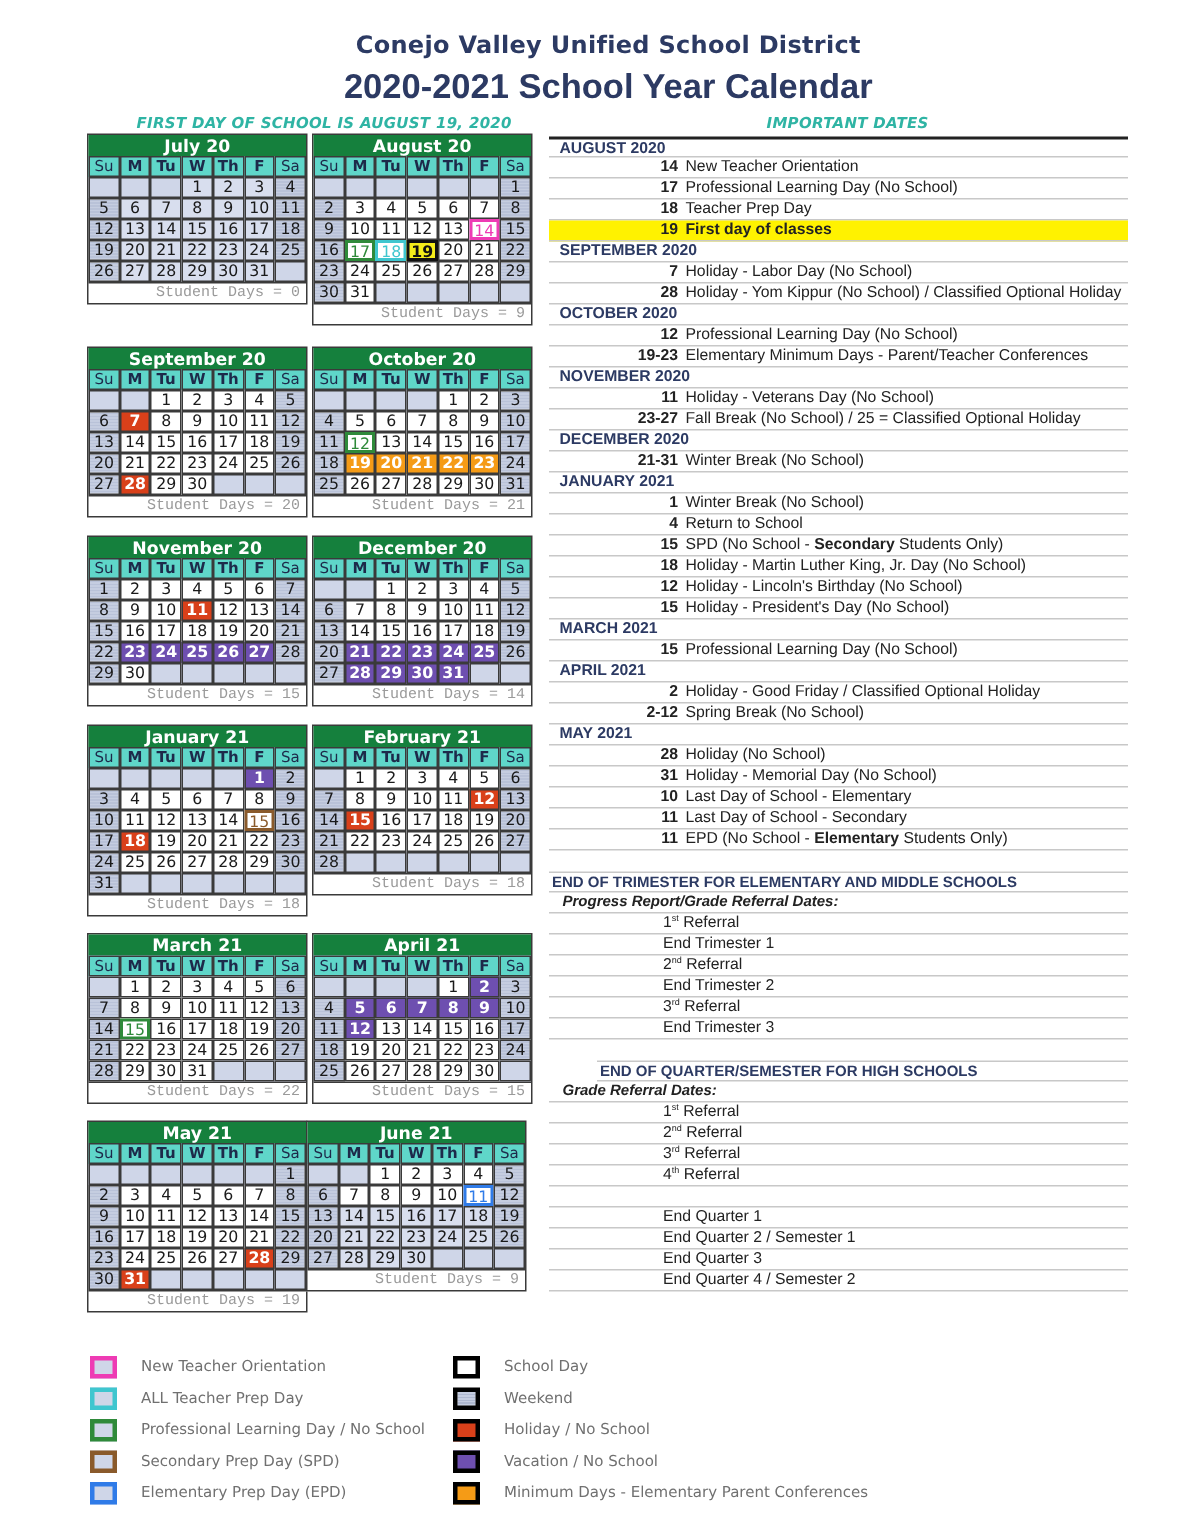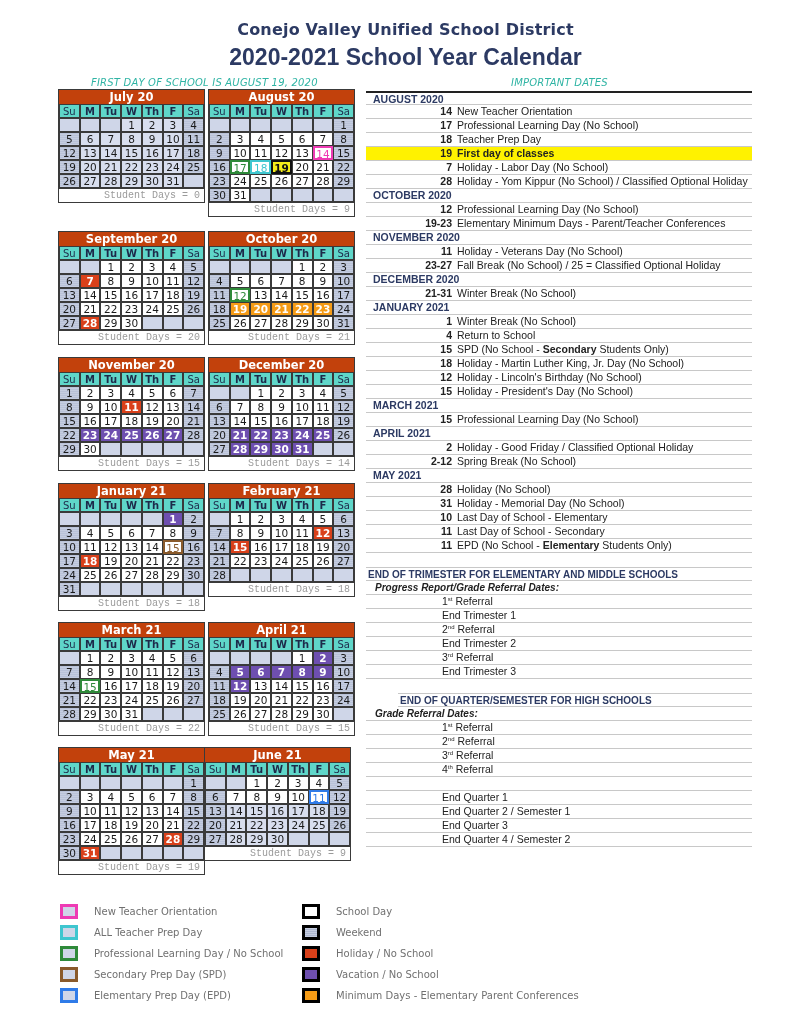--- a/index.html
+++ b/index.html
@@ -1,21 +1,21 @@
 <!DOCTYPE html>
 <html><head>
 <meta charset="utf-8">
 <style>
   * { box-sizing: border-box; margin: 0; padding: 0; }
   body { width: 791px; height: 1024px; background: #ffffff; font-family: "Liberation Sans", sans-serif; position: relative; overflow: hidden; color: #222; }
   .district { position: absolute; top: 20px; left: 0; width: 791px; text-align: center; padding-left: 20px; font-size: 16px; font-weight: bold; color: #2c3a63; font-family: "DejaVu Sans", sans-serif; letter-spacing: 0.2px; }
   .title { position: absolute; top: 44px; left: 0; width: 791px; text-align: center; padding-left: 20px; font-size: 23px; font-weight: bold; color: #2c3a63; font-family: "Liberation Sans", sans-serif; }
-  .subhead { position: absolute; top: 77px; font-size: 10px; font-style: italic; font-weight: normal; color: #2fb4a4; font-family: "DejaVu Sans", sans-serif; letter-spacing: 0.2px; }
+  .subhead { position: absolute; top: 77px; font-size: 10px; font-style: italic; font-weight: bold; color: #2fb4a4; font-family: "DejaVu Sans", sans-serif; letter-spacing: 0.2px; }
   .cal { position: absolute; width: 147px; border: 1.5px solid #3a3a3a; background: #fff; }
-  .cal .mh { background: #c2410c; color: #fff; text-align: center; font-size: 11.5px; font-weight: bold; height: 14px; line-height: 14px; font-family: "DejaVu Sans", sans-serif; }
+  .cal .mh { background: #15803d; color: #fff; text-align: center; font-size: 11.5px; font-weight: bold; height: 14px; line-height: 14px; font-family: "DejaVu Sans", sans-serif; }
   .cal .grid { display: grid; grid-template-columns: repeat(7, 1fr); }
   .cal .dow { background: #5fd6c9; color: #1d2a4a; font-size: 10px; text-align: center; height: 14px; line-height: 14px; border: 1px solid #3a3a3a; font-family: "DejaVu Sans", sans-serif; }
   .cal .dow.b { font-weight: bold; }
   .cal .d { font-size: 10.5px; text-align: center; height: 14px; line-height: 13px; border: 1px solid #3a3a3a; background: #ffffff; color: #1a1a1a; font-family: "DejaVu Sans", sans-serif; position: relative; }
   .cal .d.empty { background: #cfd6e8; }
   .cal .d.off { background: #d8deee; }
   .cal .d.we { background: repeating-linear-gradient(0deg, #c5cde0 0px, #c5cde0 1px, #b9c2d8 1px, #b9c2d8 2px); }
   .cal .d.holiday { background: #d9401a; color: #fff; font-weight: bold; }
   .cal .d.vac { background: #6e4fb0; color: #fff; font-weight: bold; }
   .cal .d.minday { background: #f59b16; color: #fff; font-weight: bold; }
@@ -664,20 +664,21 @@
       <span class="tx">Professional Learning Day (No School)</span>
     </div>
     <div class="row ev">
       <span class="dt">18</span>
       <span class="tx">Teacher Prep Day</span>
     </div>
     <div class="row ev hl">
       <span class="dt">19</span>
       <span class="tx">First day of classes</span>
     </div>
+    <div class="row mon">SEPTEMBER 2020</div>
     <div class="row ev">
       <span class="dt">7</span>
       <span class="tx">Holiday - Labor Day (No School)</span>
     </div>
     <div class="row ev">
       <span class="dt">28</span>
       <span class="tx">Holiday - Yom Kippur (No School) / Classified Optional Holiday</span>
     </div>
     <div class="row mon">OCTOBER 2020</div>
     <div class="row ev">

